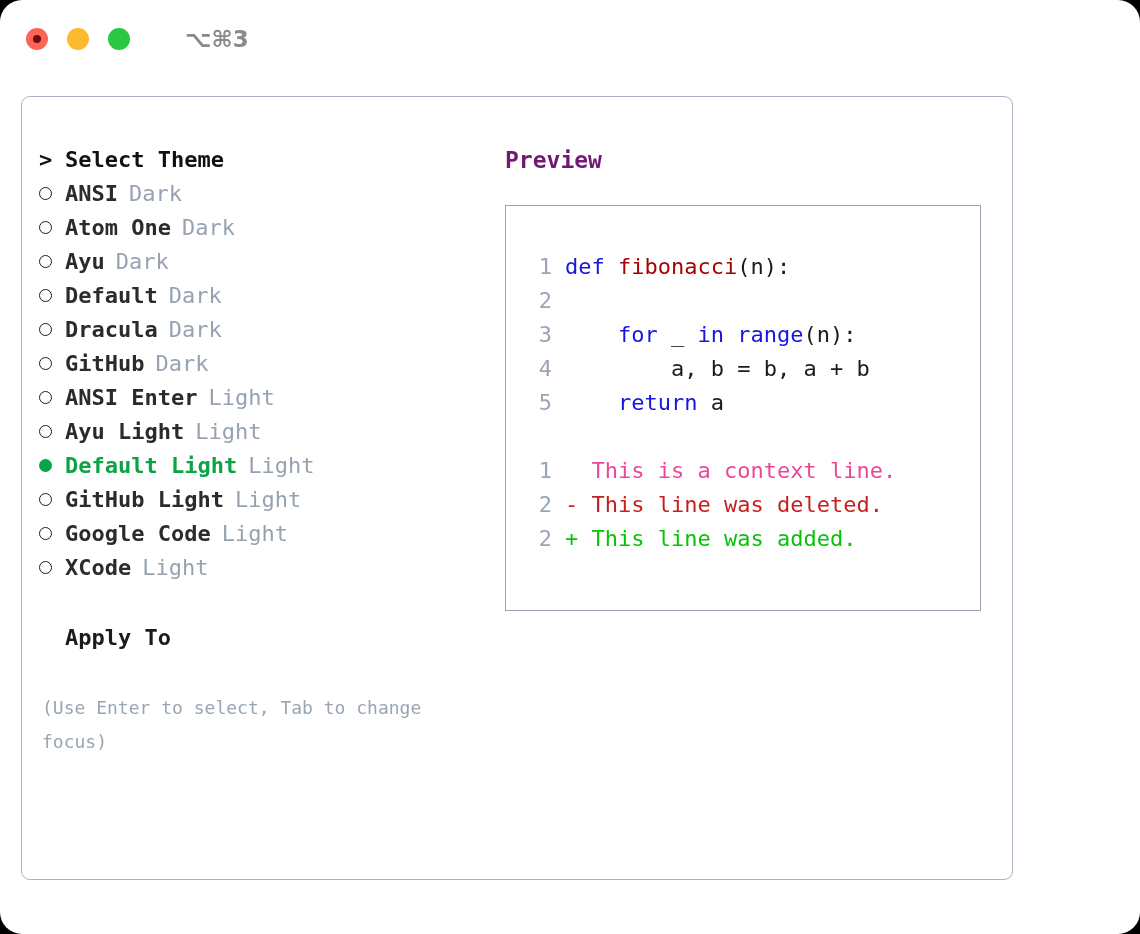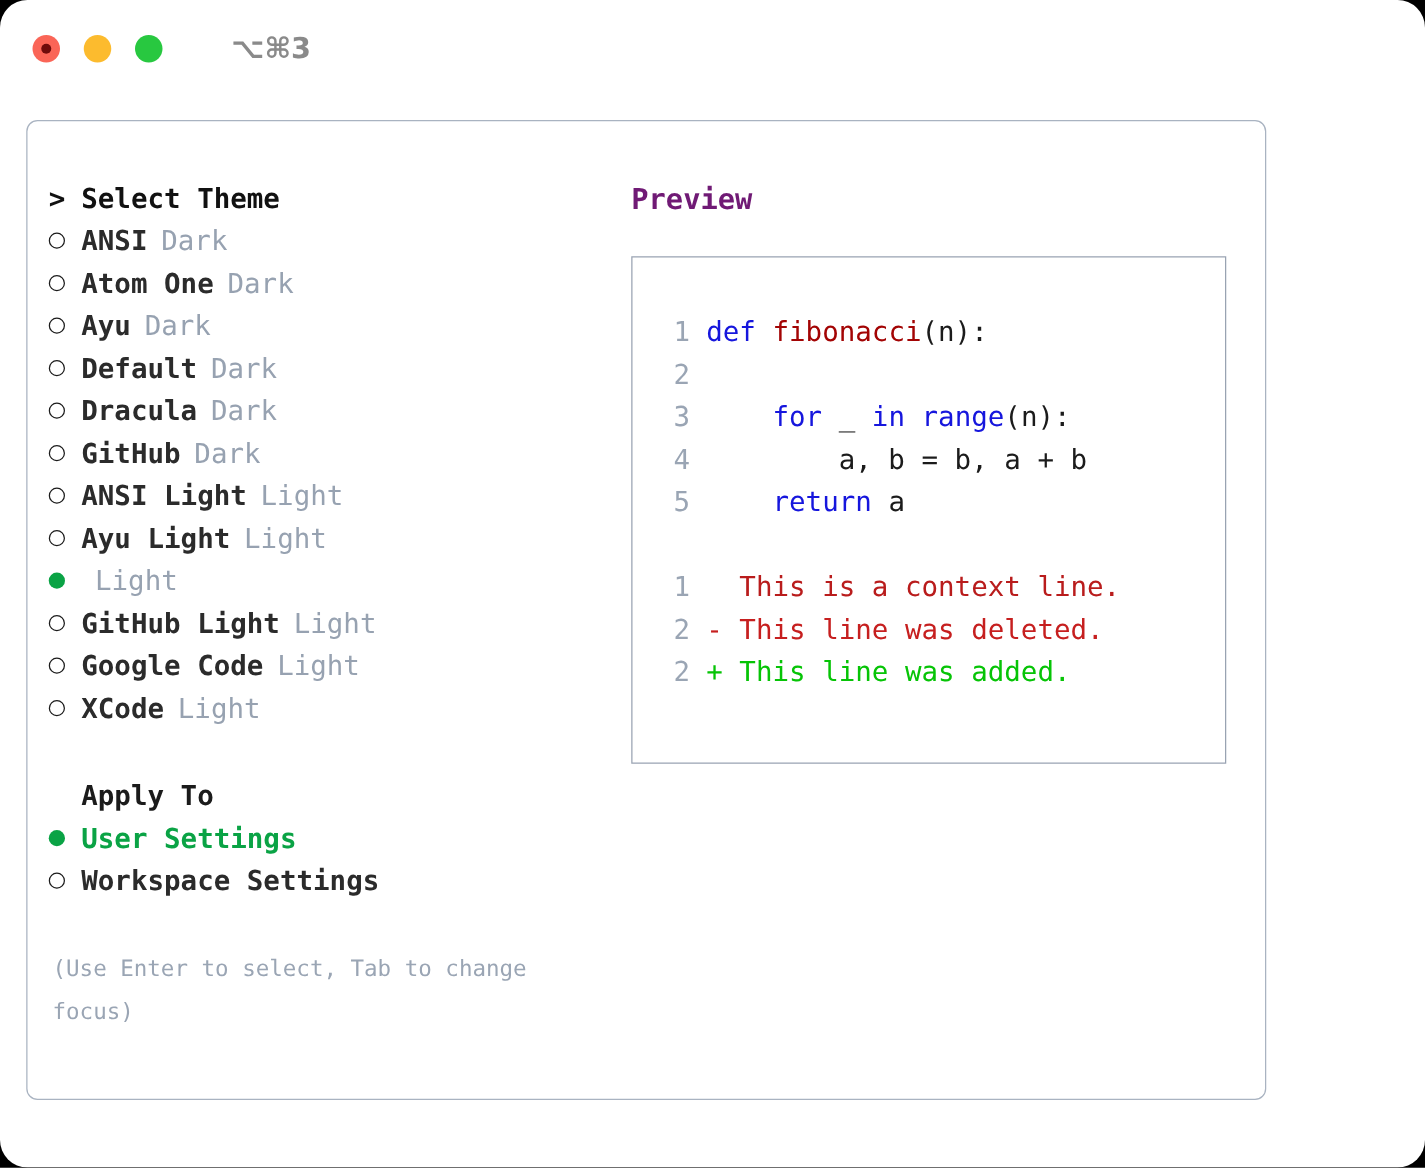--- a/index.html
+++ b/index.html
@@ -202,21 +202,21 @@
     width: 26px;
     flex: 0 0 26px;
     text-align: right;
     margin-right: 13px;
   }
   .code-text { white-space: pre; }
   .tok-kw     { color: #1616dd; }
   .tok-fn     { color: #a30404; }
   .tok-plain  { color: #1b1b1b; }
   .diff-gap   { height: 34px; }
-  .diff-ctx   { color: #b91c1c; text-align: right; }
+  .diff-ctx   { color: #ec4899; text-align: right; }
   .diff-del   { color: #c61f1f; }
   .diff-add   { color: #06c406; }
 </style>
 </head>
 <body>
 
 <div class="screen">
 
   <div class="titlebar">
     <div class="lights">
@@ -237,39 +237,35 @@
           <span class="title-line">Select Theme</span>
         </div>
 
         <div id="theme-items">
             <div class="list-line"><span class="marker"><span class="radio-glyph off"></span></span><span class="item-name">ANSI</span><span class="item-cat">Dark</span></div>
             <div class="list-line"><span class="marker"><span class="radio-glyph off"></span></span><span class="item-name">Atom One</span><span class="item-cat">Dark</span></div>
             <div class="list-line"><span class="marker"><span class="radio-glyph off"></span></span><span class="item-name">Ayu</span><span class="item-cat">Dark</span></div>
             <div class="list-line"><span class="marker"><span class="radio-glyph off"></span></span><span class="item-name">Default</span><span class="item-cat">Dark</span></div>
             <div class="list-line"><span class="marker"><span class="radio-glyph off"></span></span><span class="item-name">Dracula</span><span class="item-cat">Dark</span></div>
             <div class="list-line"><span class="marker"><span class="radio-glyph off"></span></span><span class="item-name">GitHub</span><span class="item-cat">Dark</span></div>
-            <div class="list-line"><span class="marker"><span class="radio-glyph off"></span></span><span class="item-name">ANSI Light</span><span class="item-cat">Light</span></div>
+            <div class="list-line"><span class="marker"><span class="radio-glyph off"></span></span><span class="item-name">ANSI Enter</span><span class="item-cat">Light</span></div>
             <div class="list-line"><span class="marker"><span class="radio-glyph off"></span></span><span class="item-name">Ayu Light</span><span class="item-cat">Light</span></div>
-            <div class="list-line"><span class="marker"><span class="radio-glyph on"></span></span><span class="item-cat">Light</span></div>
+            <div class="list-line"><span class="marker"><span class="radio-glyph on"></span></span><span class="item-name selected">Default Light</span><span class="item-cat">Light</span></div>
             <div class="list-line"><span class="marker"><span class="radio-glyph off"></span></span><span class="item-name">GitHub Light</span><span class="item-cat">Light</span></div>
             <div class="list-line"><span class="marker"><span class="radio-glyph off"></span></span><span class="item-name">Google Code</span><span class="item-cat">Light</span></div>
             <div class="list-line"><span class="marker"><span class="radio-glyph off"></span></span><span class="item-name">XCode</span><span class="item-cat">Light</span></div>
           </div>
 
         <div class="section-gap"></div>
 
         <div class="list-line">
           <span class="marker empty">○</span>
           <span class="section-title">Apply To</span>
         </div>
 
-        <div id="apply-options">
-            <div class="list-line"><span class="marker"><span class="radio-glyph on"></span></span><span class="item-name selected">User Settings</span></div>
-            <div class="list-line"><span class="marker"><span class="radio-glyph off"></span></span><span class="item-name">Workspace Settings</span></div>
-          </div>
 
         <div class="hint">(Use Enter to select, Tab to change focus)</div>
       </div>
 
       <div class="right-col">
         <div class="preview-title">Preview</div>
 
         <div class="preview-box">
           <div id="code-lines">
               <div class="code-line"><span class="ln">1</span><span class="code-text"><span class="tok-kw">def </span><span class="tok-fn">fibonacci</span><span class="tok-plain">(n):</span></span></div>

